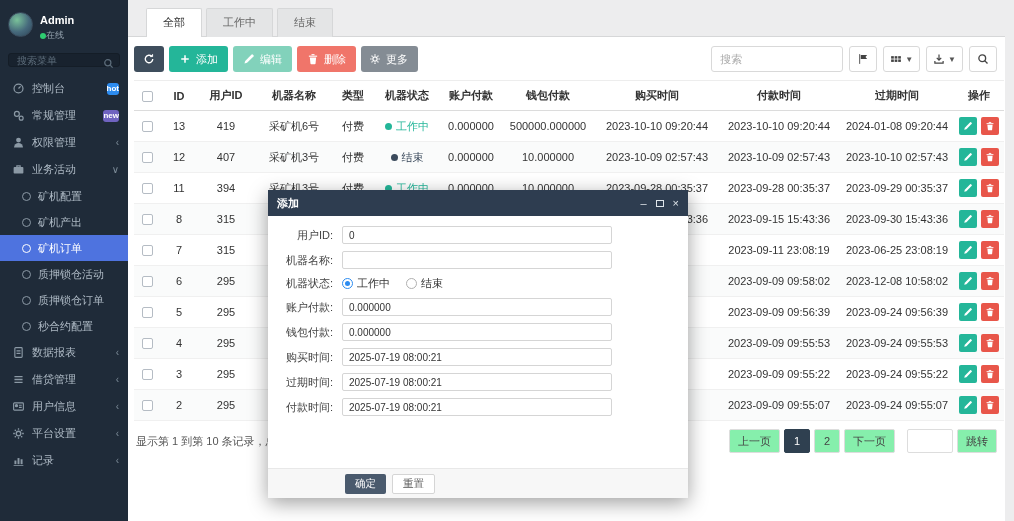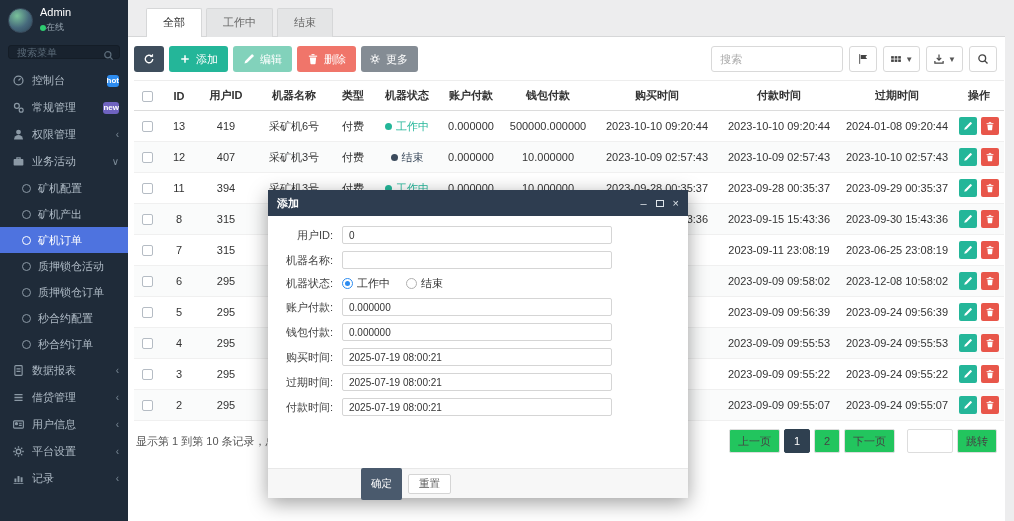--- a/index.html
+++ b/index.html
@@ -4,21 +4,21 @@
 <style>
   * { margin:0; padding:0; box-sizing:border-box; }
   html,body { width:1014px; height:521px; overflow:hidden; }
   body { font-family:"Liberation Sans","DejaVu Sans",sans-serif; font-size:11px; background:#ededee; }
   .app { position:relative; width:1014px; height:521px; }
 
   
   .sidebar { position:absolute; left:0; top:0; width:128px; height:521px; background:#1f2b39; overflow:hidden; }
   .profile { display:flex; align-items:center; gap:7px; padding:6px 8px 4px 8px; }
   .avatar { width:25px; height:25px; border-radius:50%; background:radial-gradient(circle at 35% 30%, #7ac29a 0%, #46697c 55%, #2c4356 100%); border:1px solid #3a4c5d; flex:none; }
-  .uname { color:#fff; font-weight:normal; font-size:11px; line-height:13px; }
+  .uname { color:#fff; font-weight:bold; font-size:11px; line-height:13px;margin-top:8px; }
   .ustatus { display:flex; align-items:center; gap:0; color:#93a1ad; font-size:9px; margin-top:2px; }
   .dot { width:6px; height:6px; border-radius:50%; background:#2ecc71; }
   .side-search { margin:7px 8px 4px 8px; position:relative; }
   .side-search input { width:100%; height:14px; background:#18222e; border:1px solid #141d27; border-radius:3px; color:#cfd8e0; font-size:10px; padding:0 20px 0 8px; outline:none; }
   .side-search input::placeholder { color:#5c6c7a; }
   .side-search .sic { position:absolute; right:6px; top:5px; width:11px; height:11px; color:#5c6c7a; }
   .nav { margin-top:8px; color:#aebac5; }
   .nav-item { height:27px; display:flex; align-items:center; gap:7px; padding:0 9px 0 12px; cursor:pointer; }
   .ni { width:13px; height:13px; color:#8b99a5; display:inline-flex; flex:none; }
   .ni svg { width:13px; height:13px; }
@@ -62,41 +62,41 @@
   .sdot { display:inline-block; width:7px; height:7px; border-radius:50%; margin-right:4px; vertical-align:middle; }
   .status-working { color:#24b699; }
   .status-ended { color:#3b4a5c; }
   .abtn { width:18px; height:18px; border:none; border-radius:2px; color:#fff; display:inline-flex; align-items:center; justify-content:center; margin:0 2px; vertical-align:middle; cursor:pointer; }
   .abtn svg { width:10px; height:10px; }
   .abtn.edit { background:#24b699; }
   .abtn.del { background:#e8564a; }
 
   .tfooter { display:flex; justify-content:space-between; align-items:center; padding:8px 8px 0 8px; color:#555; }
   .pag { display:flex; align-items:center; gap:4px; }
-  .pbtn { min-width:26px; height:24px; padding:0 8px; border:1px solid #ddd; background:#22c55e; font-size:11px; color:#444; display:inline-flex; align-items:center; justify-content:center; border-radius:2px; cursor:pointer; }
+  .pbtn { min-width:26px; height:24px; padding:0 8px; border:1px solid #ddd; background:#86efac; font-size:11px; color:#444; display:inline-flex; align-items:center; justify-content:center; border-radius:2px; cursor:pointer; }
   .pbtn.active { background:#2f4050; color:#fff; border-color:#2f4050; }
   .jump-input { width:46px; height:24px; border:1px solid #ddd; border-radius:2px; margin-left:8px; outline:none; padding:0 4px; }
 
   
   .modal { position:absolute; left:268px; top:190px; width:420px; height:308px; background:#fff; box-shadow:0 5px 20px rgba(0,0,0,.38); z-index:5; border-radius:2px; }
   .m-head { height:26px; background:#2e3d50; display:flex; align-items:center; padding:0 9px; color:#fff; }
   .m-title { font-size:11px; font-weight:bold; flex:1; }
   .m-ctrl { display:flex; gap:9px; align-items:center; }
   .mc { cursor:pointer; color:#dfe5ea; font-size:11px; line-height:1; }
   .mc-max { width:8px; height:7px; border:1px solid #dfe5ea; display:inline-block; }
   .m-body { padding-top:10px; }
   .m-row { display:flex; align-items:center; margin:0 76px 7px 8px; }
   .m-label { width:66px; text-align:right; padding-right:9px; color:#444; flex:none; font-size:11px; }
   .m-input { flex:1; height:18px; border:1px solid #d5d5d5; border-radius:2px; font-size:10px; padding:0 6px; color:#333; outline:none; }
   .radio-group { display:flex; gap:16px; align-items:center; color:#333; }
   .radio { width:11px; height:11px; border-radius:50%; border:1px solid #b0b0b0; margin-right:4px; position:relative; display:inline-block; vertical-align:-2px; background:#fff; }
   .radio.checked { border-color:#2d8cf0; }
   .radio.checked::after { content:''; position:absolute; left:2px; top:2px; right:2px; bottom:2px; border-radius:50%; background:#2d8cf0; }
   .m-foot { position:absolute; left:0; right:0; bottom:0; height:30px; background:#f7f7f7; border-top:1px solid #e8e8e8; display:flex; align-items:center; padding-left:77px; gap:6px; }
-  .m-ok { height:32px; padding:0 10px; background:#4a5a6d; color:#fff; border:none; border-radius:2px; font-size:10.5px; cursor:pointer;margin-left:16px; }
+  .m-ok { height:20px; padding:0 10px; background:#4a5a6d; color:#fff; border:none; border-radius:2px; font-size:10.5px; cursor:pointer; }
   .m-reset { height:20px; padding:0 10px; background:#fff; color:#555; border:1px solid #d5d5d5; border-radius:2px; font-size:10.5px; cursor:pointer; }
 </style>
 </head>
 <body>
 
 <div class="app">
 
   <aside class="sidebar">
     <div class="profile">
       <div class="avatar"></div>
@@ -174,24 +174,20 @@
           <span class="o"></span>
           <span>质押锁仓活动</span>
         </div>
         <div class="sub-item">
           <span class="o"></span>
           <span>质押锁仓订单</span>
         </div>
         <div class="sub-item">
           <span class="o"></span>
           <span>秒合约配置</span>
-        </div>
-        <div class="sub-item">
-          <span class="o"></span>
-          <span>秒合约订单</span>
         </div>
         <div class="nav-item">
           <span class="ni">
             <svg viewBox="0 0 16 16" fill="none" stroke="currentColor" stroke-width="1.4">
               <rect x="3.5" y="2" width="9" height="12" rx="1"></rect>
               <path d="M5.5 6h5M5.5 9h5"></path>
             </svg>
           </span>
           <span class="nav-label">数据报表</span>
           <span class="arrow">‹</span>

